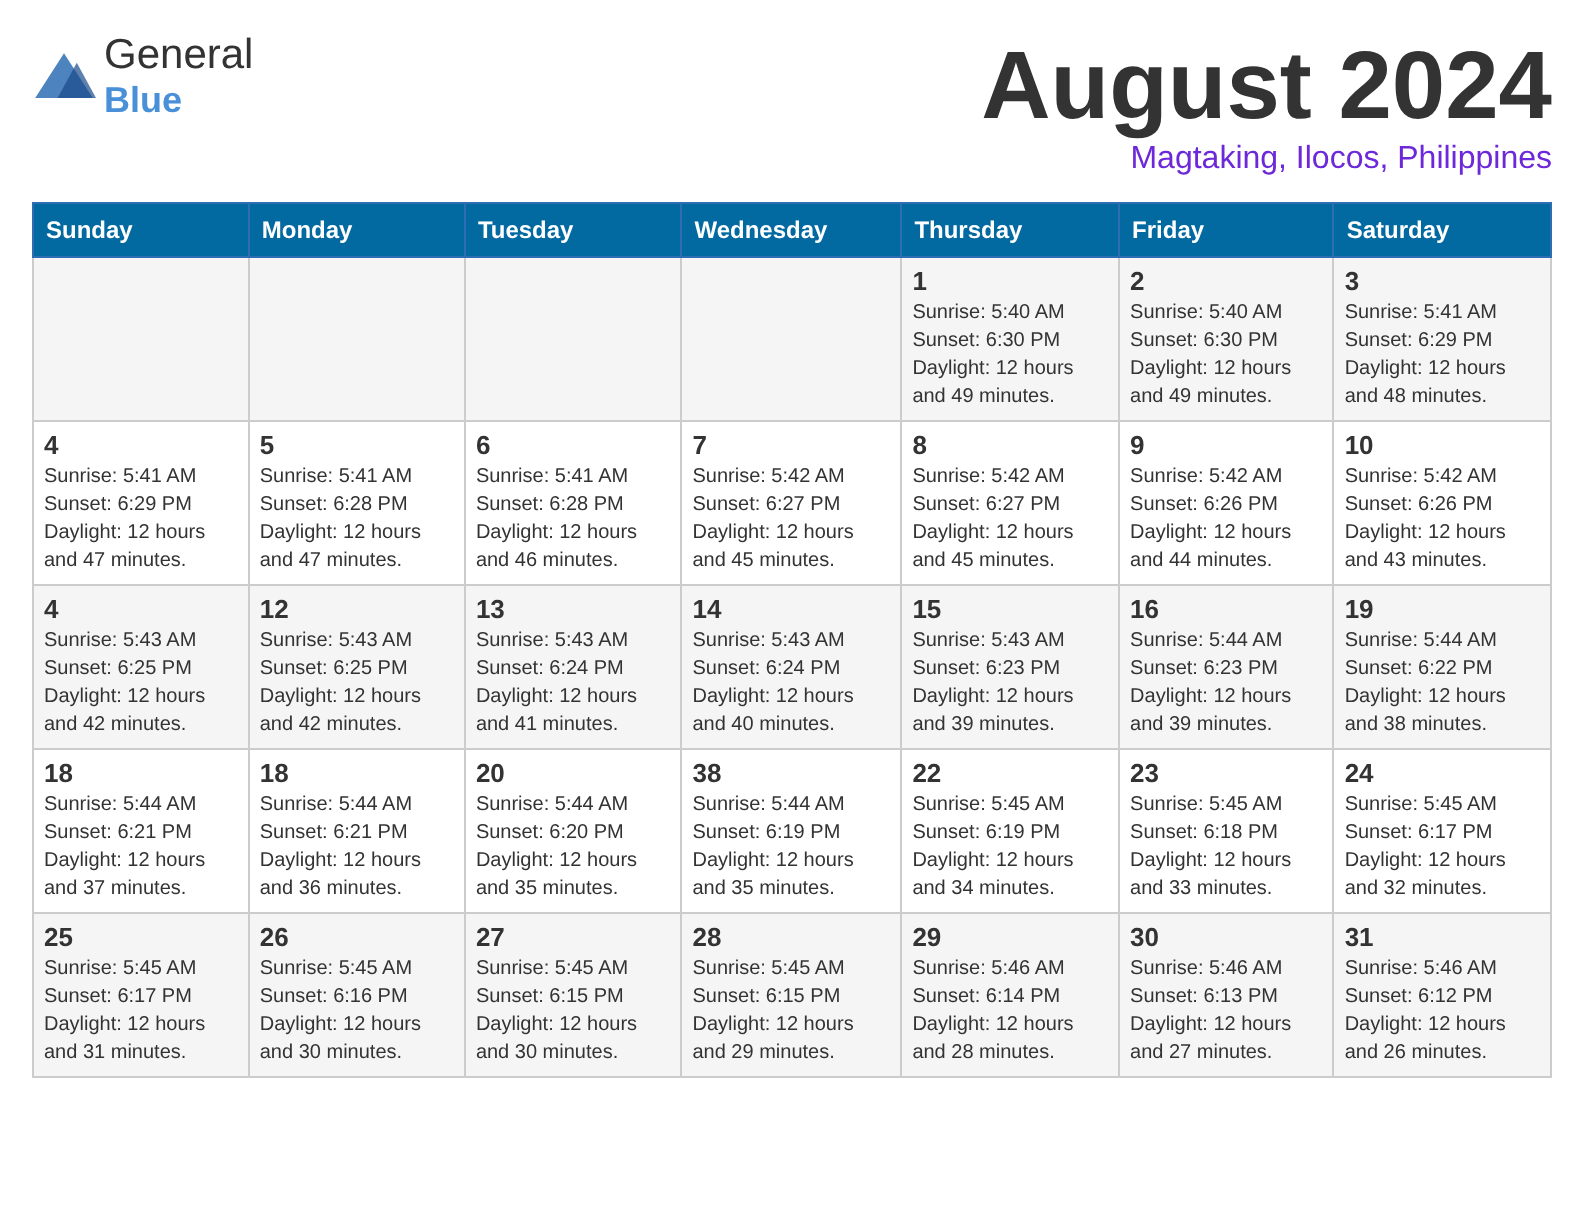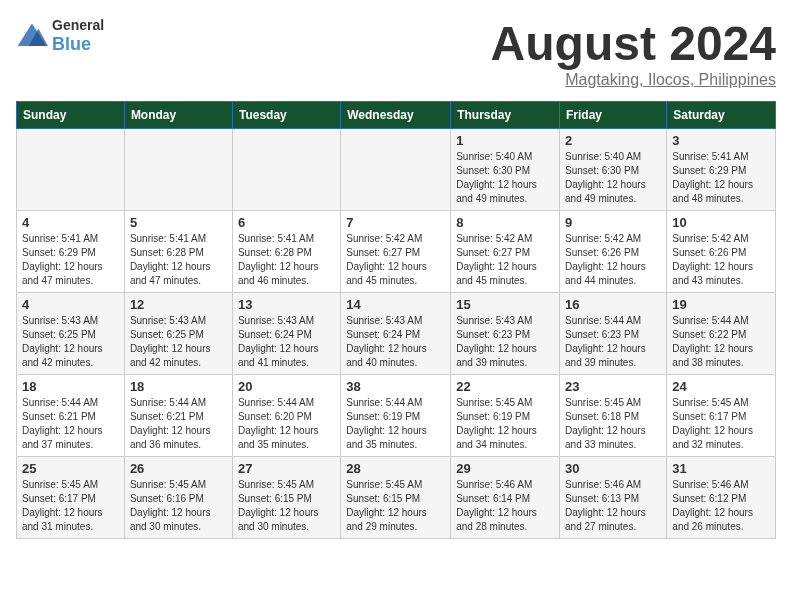--- a/index.html
+++ b/index.html
@@ -28,30 +28,29 @@
     .title-section {
       text-align: right;
     }
     .main-title {
       font-size: 48px;
       font-weight: bold;
       color: #333;
     }
     .subtitle {
       font-size: 16px;
-      color: #737373;
-      text-decoration: underline;
+      color: #6d28d9;
     }
     table {
       width: 100%;
       border-collapse: collapse;
       font-size: 11px;
     }
     thead tr th {
-      background-color: #14532d;
+      background-color: #0369a1;
       color: #fff;
       text-align: left;
       padding: 6px 6px;
       font-size: 12px;
       font-weight: bold;
       border: 1px solid #2e6db4;
     }
     tbody tr td {
       border: 1px solid #ccc;
       vertical-align: top;
@@ -84,21 +83,21 @@
 </head>
 <body>
 
 <div class="header-section">
   <div class="logo">
     <svg class="logo-icon" viewBox="0 0 40 35" xmlns="http://www.w3.org/2000/svg">
       <polygon points="20,2 38,30 2,30" fill="#2e6db4" opacity="0.85"></polygon>
       <polygon points="28,8 40,30 16,30" fill="#1a4a8a" opacity="0.7"></polygon>
     </svg>
     <div>
-      <span style="font-size:14px;font-weight:bold;color:#333;text-align:center;">General</span><br>
+      <span style="font-size:21px;font-weight:normal;color:#333;text-align:center;">General</span><br>
       <span style="font-size:18px;font-weight:bold;color:#4a90d9;">Blue</span>
     </div>
   </div>
   <div class="title-section">
     <div class="main-title">August 2024</div>
     <div class="subtitle">Magtaking, Ilocos, Philippines</div>
   </div>
 </div>
 
 <table>

